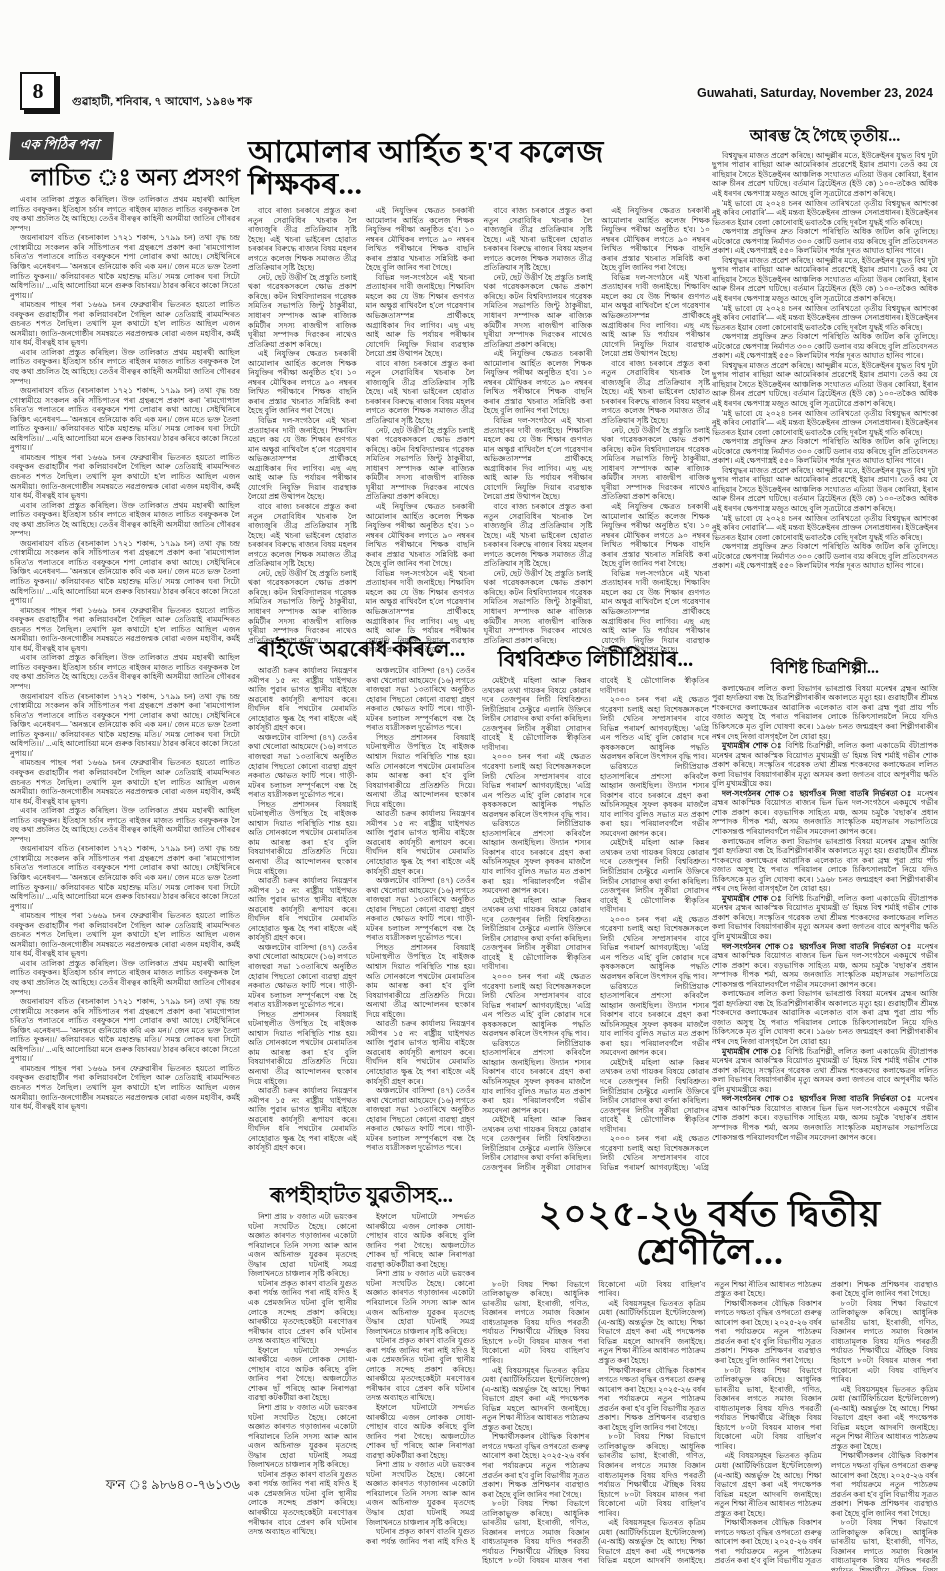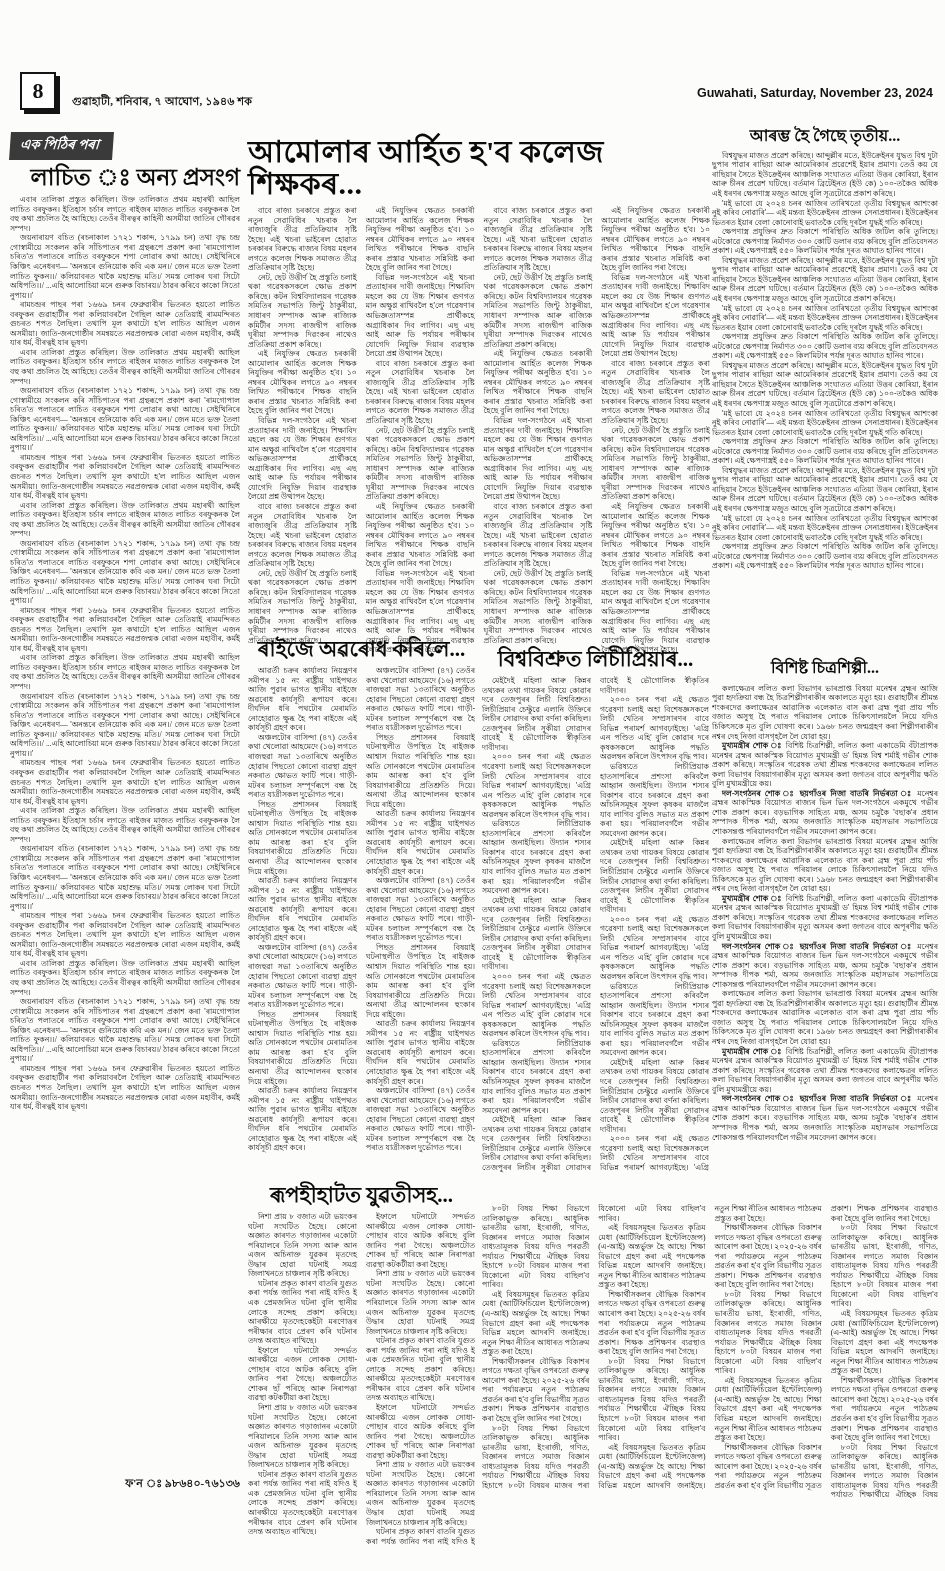--- a/index.html
+++ b/index.html
@@ -31,21 +31,21 @@
     padding:2px 14px 3px 10px;transform:skewX(-4deg);
   }
   .hl{font-weight:800;line-height:1.05;margin:0;color:#0b0b0b;}
   .hl.center{text-align:center;}
   .body{
     text-align:justify;font-size:7.7px;line-height:1.24;overflow:hidden;
     column-gap:9px;
   }
   .body p{margin:0;text-indent:10px;}
   .body b{font-weight:800;}
-  .phone{font-size:11px;font-weight:700;text-align:right;margin-top:2px;}
+  .phone{font-size:13px;font-weight:400;text-align:right;margin-top:2px;}
   .lead-hl{font-size:30px;letter-spacing:.5px;}
   .mid-hl{font-size:21px;}
   .right-hl{font-size:16px;}
   .artist-hl{font-size:16px;}
   .big-hl{font-size:36px;letter-spacing:1px;}
   .left-hl{font-size:23px;text-align:right;}
 </style>
 </head>
 <body>
 
@@ -165,20 +165,21 @@
         <p>ইফালে ঘটনাটো সন্দৰ্ভত আৰক্ষীয়ে এজন লোকক সোধা-পোছাৰ বাবে আটক কৰিছে বুলি জানিব পৰা গৈছে। অঞ্চলটোত শোকৰ ছাঁ পৰিছে আৰু নিৰাপত্তা ব্যৱস্থা কটকটীয়া কৰা হৈছে।</p>
         <p>নিশা প্ৰায় ৮ বজাত এটা ভয়ংকৰ ঘটনা সংঘটিত হৈছে। কোনো অজ্ঞাত কাৰণত গড়াজানৰ একোটা পৰিয়ালৰে তিনি সদস্য আৰু আন এজন অচিনাক্ত যুৱকৰ মৃতদেহ উদ্ধাৰ হোৱা ঘটনাই সমগ্ৰ জিলাখনতে চাঞ্চল্যৰ সৃষ্টি কৰিছে।</p>
         <p>ঘটনাৰ প্ৰকৃত কাৰণ বাতৰি যুগুত কৰা পৰ্যন্ত জানিব পৰা নাই যদিও ই এক প্ৰেমজনিত ঘটনা বুলি স্থানীয় লোকে সন্দেহ প্ৰকাশ কৰিছে। আৰক্ষীয়ে মৃতদেহকেইটা মৰণোত্তৰ পৰীক্ষাৰ বাবে প্ৰেৰণ কৰি ঘটনাৰ তদন্ত অব্যাহত ৰাখিছে।</p>
         <p>ইফালে ঘটনাটো সন্দৰ্ভত আৰক্ষীয়ে এজন লোকক সোধা-পোছাৰ বাবে আটক কৰিছে বুলি জানিব পৰা গৈছে। অঞ্চলটোত শোকৰ ছাঁ পৰিছে আৰু নিৰাপত্তা ব্যৱস্থা কটকটীয়া কৰা হৈছে।</p>
         <p>নিশা প্ৰায় ৮ বজাত এটা ভয়ংকৰ ঘটনা সংঘটিত হৈছে। কোনো অজ্ঞাত কাৰণত গড়াজানৰ একোটা পৰিয়ালৰে তিনি সদস্য আৰু আন এজন অচিনাক্ত যুৱকৰ মৃতদেহ উদ্ধাৰ হোৱা ঘটনাই সমগ্ৰ জিলাখনতে চাঞ্চল্যৰ সৃষ্টি কৰিছে।</p>
         <p>ঘটনাৰ প্ৰকৃত কাৰণ বাতৰি যুগুত কৰা পৰ্যন্ত জানিব পৰা নাই যদিও ই এক প্ৰেমজনিত ঘটনা বুলি স্থানীয় লোকে সন্দেহ প্ৰকাশ কৰিছে। আৰক্ষীয়ে মৃতদেহকেইটা মৰণোত্তৰ পৰীক্ষাৰ বাবে প্ৰেৰণ কৰি ঘটনাৰ তদন্ত অব্যাহত ৰাখিছে।</p>
       </div>
   </div>
 
   <div class="art" style="left:482px;top:1196px;width:456px;">
+    <h1 class="hl big-hl center">২০২৫-২৬ বৰ্ষত দ্বিতীয় শ্ৰেণীলৈ...</h1>
     <div class="body" style="margin-top:8px;height:300px;column-count:4;">
         <p>৮০টা বিষয় শিক্ষা বিভাগে তালিকাভুক্ত কৰিছে। আধুনিক ভাৰতীয় ভাষা, ইংৰাজী, গণিত, বিজ্ঞানৰ লগতে সমাজ বিজ্ঞান বাধ্যতামূলক বিষয় যদিও পৰৱৰ্তী পৰ্যায়ত শিক্ষাৰ্থীয়ে ঐচ্ছিক বিষয় হিচাপে ৮০টা বিষয়ৰ মাজৰ পৰা যিকোনো এটা বিষয় বাছিল'ব পাৰিব।</p>
         <p>এই বিষয়সমূহৰ ভিতৰত কৃত্ৰিম মেধা (আৰ্টিফিচিয়েল ইণ্টেলিজেন্স) (এ-আই) অন্তৰ্ভুক্ত হৈ আছে। শিক্ষা বিভাগে গ্ৰহণ কৰা এই পদক্ষেপক বিভিন্ন মহলে আদৰণি জনাইছে। নতুন শিক্ষা নীতিৰ আধাৰত পাঠ্যক্ৰম প্ৰস্তুত কৰা হৈছে।</p>
         <p>শিক্ষাৰ্থীসকলৰ বৌদ্ধিক বিকাশৰ লগতে দক্ষতা বৃদ্ধিৰ ওপৰতো গুৰুত্ব আৰোপ কৰা হৈছে। ২০২৫-২৬ বৰ্ষৰ পৰা পৰ্যায়ক্ৰমে নতুন পাঠ্যক্ৰম প্ৰৱৰ্তন কৰা হ'ব বুলি বিভাগীয় সূত্ৰত প্ৰকাশ। শিক্ষক প্ৰশিক্ষণৰ ব্যৱস্থাও কৰা হৈছে বুলি জানিব পৰা গৈছে।</p>
         <p>৮০টা বিষয় শিক্ষা বিভাগে তালিকাভুক্ত কৰিছে। আধুনিক ভাৰতীয় ভাষা, ইংৰাজী, গণিত, বিজ্ঞানৰ লগতে সমাজ বিজ্ঞান বাধ্যতামূলক বিষয় যদিও পৰৱৰ্তী পৰ্যায়ত শিক্ষাৰ্থীয়ে ঐচ্ছিক বিষয় হিচাপে ৮০টা বিষয়ৰ মাজৰ পৰা যিকোনো এটা বিষয় বাছিল'ব পাৰিব।</p>
         <p>এই বিষয়সমূহৰ ভিতৰত কৃত্ৰিম মেধা (আৰ্টিফিচিয়েল ইণ্টেলিজেন্স) (এ-আই) অন্তৰ্ভুক্ত হৈ আছে। শিক্ষা বিভাগে গ্ৰহণ কৰা এই পদক্ষেপক বিভিন্ন মহলে আদৰণি জনাইছে। নতুন শিক্ষা নীতিৰ আধাৰত পাঠ্যক্ৰম প্ৰস্তুত কৰা হৈছে।</p>
         <p>শিক্ষাৰ্থীসকলৰ বৌদ্ধিক বিকাশৰ লগতে দক্ষতা বৃদ্ধিৰ ওপৰতো গুৰুত্ব আৰোপ কৰা হৈছে। ২০২৫-২৬ বৰ্ষৰ পৰা পৰ্যায়ক্ৰমে নতুন পাঠ্যক্ৰম প্ৰৱৰ্তন কৰা হ'ব বুলি বিভাগীয় সূত্ৰত প্ৰকাশ। শিক্ষক প্ৰশিক্ষণৰ ব্যৱস্থাও কৰা হৈছে বুলি জানিব পৰা গৈছে।</p>
         <p>৮০টা বিষয় শিক্ষা বিভাগে তালিকাভুক্ত কৰিছে। আধুনিক ভাৰতীয় ভাষা, ইংৰাজী, গণিত, বিজ্ঞানৰ লগতে সমাজ বিজ্ঞান বাধ্যতামূলক বিষয় যদিও পৰৱৰ্তী পৰ্যায়ত শিক্ষাৰ্থীয়ে ঐচ্ছিক বিষয় হিচাপে ৮০টা বিষয়ৰ মাজৰ পৰা যিকোনো এটা বিষয় বাছিল'ব পাৰিব।</p>
         <p>এই বিষয়সমূহৰ ভিতৰত কৃত্ৰিম মেধা (আৰ্টিফিচিয়েল ইণ্টেলিজেন্স) (এ-আই) অন্তৰ্ভুক্ত হৈ আছে। শিক্ষা বিভাগে গ্ৰহণ কৰা এই পদক্ষেপক বিভিন্ন মহলে আদৰণি জনাইছে। নতুন শিক্ষা নীতিৰ আধাৰত পাঠ্যক্ৰম প্ৰস্তুত কৰা হৈছে।</p>
         <p>শিক্ষাৰ্থীসকলৰ বৌদ্ধিক বিকাশৰ লগতে দক্ষতা বৃদ্ধিৰ ওপৰতো গুৰুত্ব আৰোপ কৰা হৈছে। ২০২৫-২৬ বৰ্ষৰ পৰা পৰ্যায়ক্ৰমে নতুন পাঠ্যক্ৰম প্ৰৱৰ্তন কৰা হ'ব বুলি বিভাগীয় সূত্ৰত প্ৰকাশ। শিক্ষক প্ৰশিক্ষণৰ ব্যৱস্থাও কৰা হৈছে বুলি জানিব পৰা গৈছে।</p>

